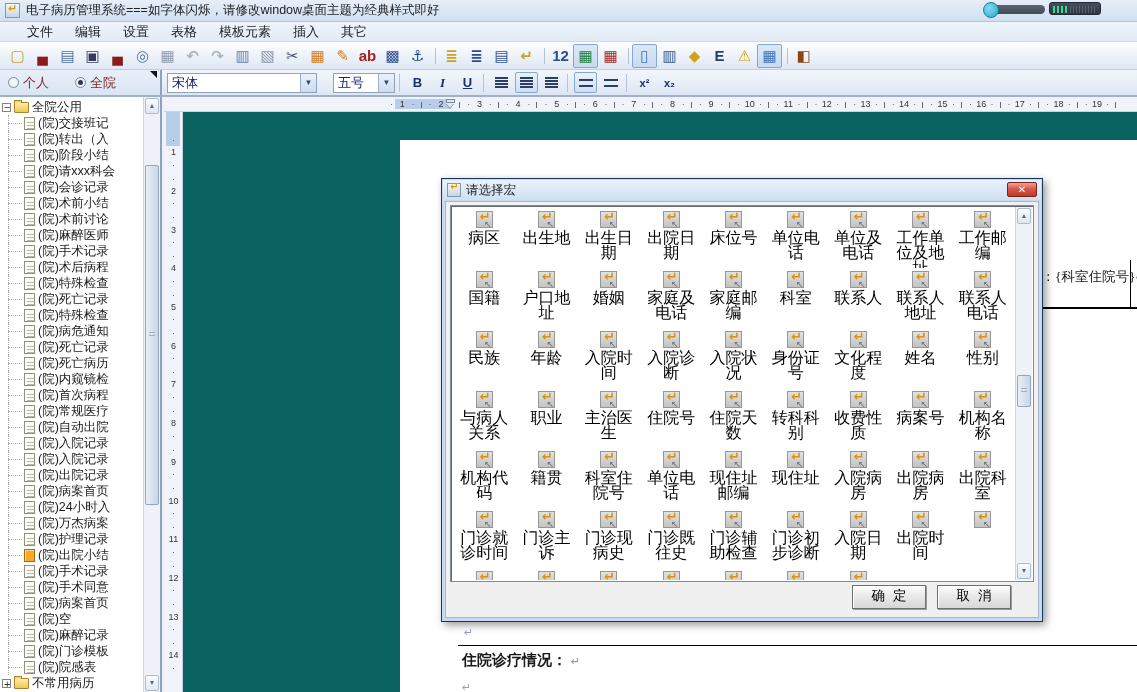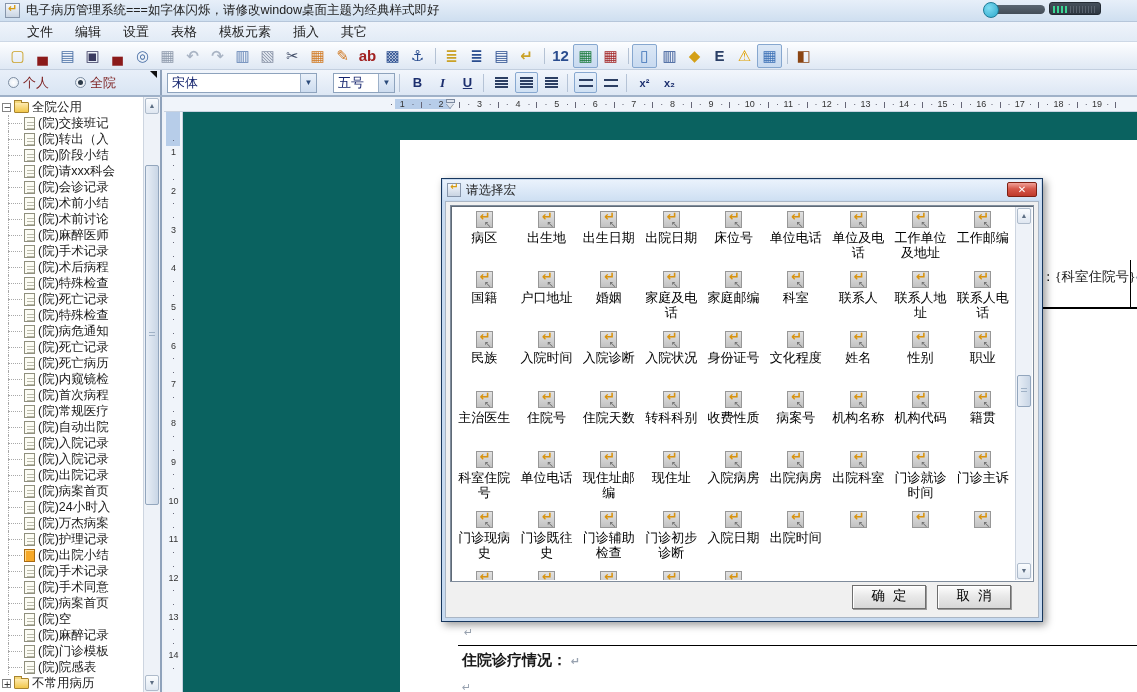--- a/index.html
+++ b/index.html
@@ -141,21 +141,21 @@
   #dbody { position:absolute; left:3px; right:3px; top:22px; bottom:3px; background:#f0f0f0; border:1px solid #aab6c5; }
   #mlist { position:absolute; left:4px; right:4px; top:3px; bottom:35px; background:#fff;
     border:1px solid #7f8c9c; box-shadow:inset 1px 1px 0 #5f6a76; }
   #mgrid { position:absolute; left:2px; top:2px; right:19px; bottom:1px; overflow:hidden;
     display:grid; grid-template-columns:repeat(9,1fr); grid-auto-rows:60px; }
   .mcell { display:flex; flex-direction:column; align-items:center; padding-top:3px; overflow:hidden; }
   .micon { width:17px; height:17px; background:linear-gradient(#e2e2e2,#c2c2c2); border:1px solid #979797;
     position:relative; flex:0 0 auto; }
   .micon::before { content:"↵"; position:absolute; left:3px; top:-3px; color:#d89310; font-weight:bold; font-size:13px; }
   .micon::after { content:"↖"; position:absolute; right:0px; bottom:-2px; color:#6b6b6b; font-size:9px; }
-  .mlabel { font-size:13px; line-height:15px; text-align:center; margin-top:2px; color:#000; }
+  .mlabel { font-size:16px; line-height:15px; text-align:center; margin-top:2px; color:#000; }
   #dscroll { position:absolute; right:1px; top:1px; bottom:1px; width:17px; background:#eef2f8; border-left:1px solid #cdd5e0; }
   #dscroll .sthumb { top:168px; height:32px; }
   .dbtn { position:absolute; bottom:8px; width:74px; height:24px; font-size:13.5px; color:#000; text-align:center; line-height:22px;
     background:linear-gradient(#fefefe,#e9e9e9 45%,#d7d7d7); border:1px solid #6e6e6e;
     box-shadow:inset 1px 1px 0 #fff, 1px 1px 0 #9a9a9a;font-family:Liberation Mono, monospace; }
   #btn-ok { right:112px; }
   #btn-cancel { right:27px; }
 </style>
 </head>
 <body>
@@ -711,20 +711,24 @@
           <div class="mcell">
             <span class="micon"></span>
             <span class="mlabel">联系人电话</span>
           </div>
 
           <div class="mcell">
             <span class="micon"></span>
             <span class="mlabel">民族</span>
           </div>
 
+          <div class="mcell">
+            <span class="micon"></span>
+            <span class="mlabel">年龄</span>
+          </div>
 
           <div class="mcell">
             <span class="micon"></span>
             <span class="mlabel">入院时间</span>
           </div>
 
           <div class="mcell">
             <span class="micon"></span>
             <span class="mlabel">入院诊断</span>
           </div>
@@ -747,20 +751,24 @@
           <div class="mcell">
             <span class="micon"></span>
             <span class="mlabel">姓名</span>
           </div>
 
           <div class="mcell">
             <span class="micon"></span>
             <span class="mlabel">性别</span>
           </div>
 
+          <div class="mcell">
+            <span class="micon"></span>
+            <span class="mlabel">与病人关系</span>
+          </div>
 
           <div class="mcell">
             <span class="micon"></span>
             <span class="mlabel">职业</span>
           </div>
 
           <div class="mcell">
             <span class="micon"></span>
             <span class="mlabel">主治医生</span>
           </div>

